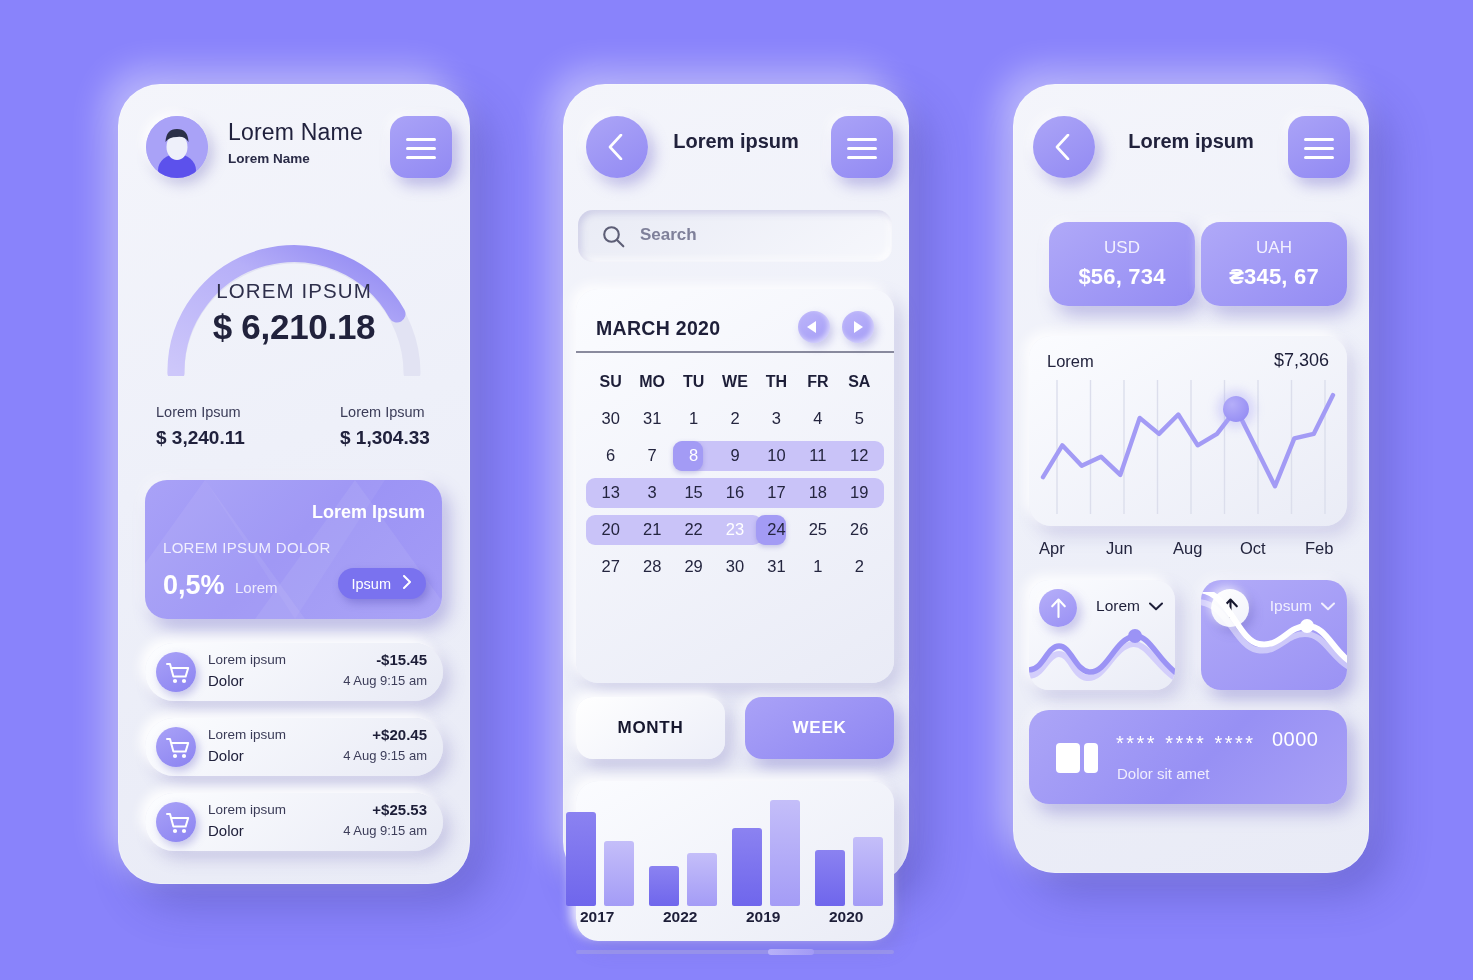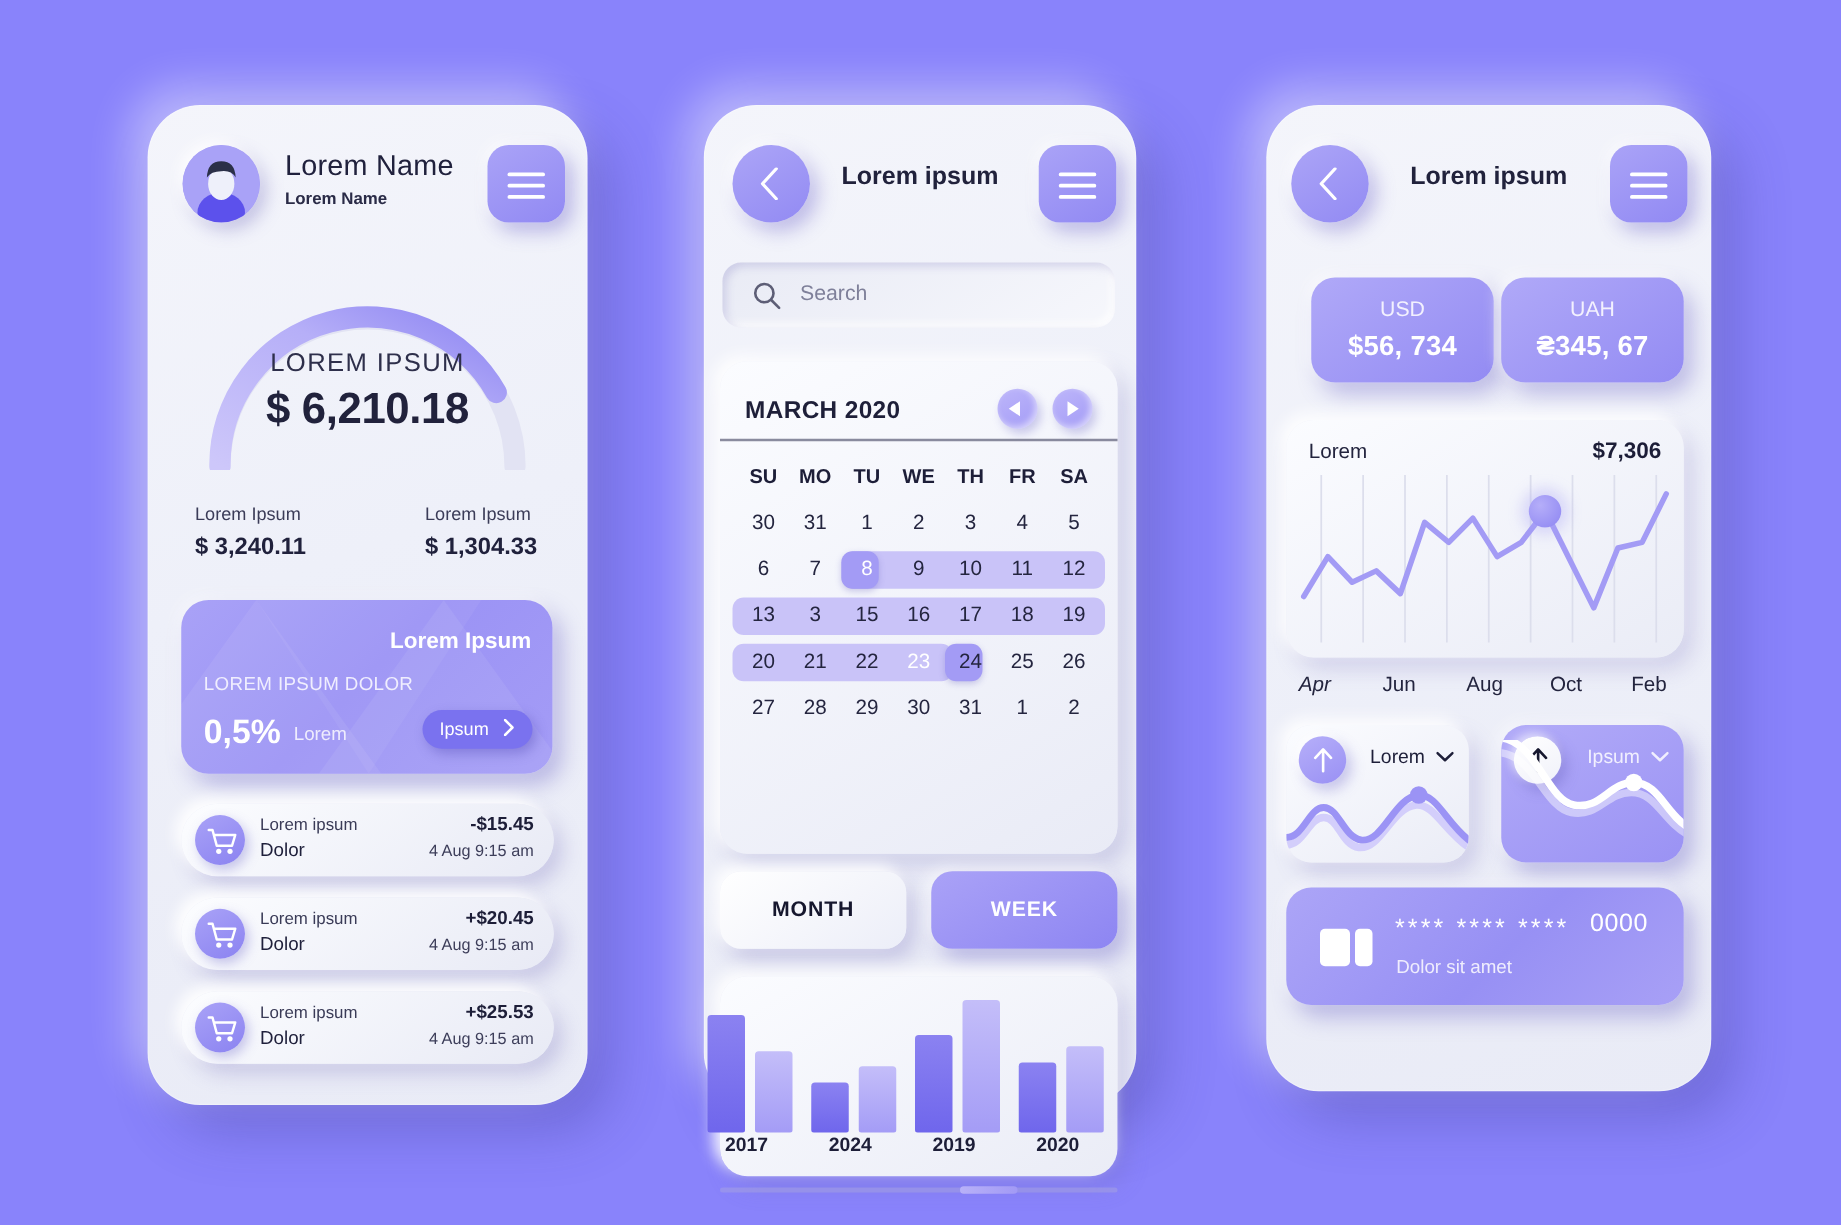--- a/index.html
+++ b/index.html
@@ -20,20 +20,21 @@
        -14px -14px 34px rgba(255,255,255,0.42),
         18px  20px 44px rgba(50,45,140,0.30),
         0 0 0 1px rgba(255,255,255,0.25) inset;
   }
   #phone1 { left:118px; top:84px;  width:352px; height:800px;padding-left:20px; }
   #phone2 { left:563px; top:84px;  width:346px; height:800px; }
   #phone3 { left:1013px;top:84px;  width:356px; height:789px; }
   .nm-inset {
     background:linear-gradient(145deg,#e9ebf5,#f6f7fc);
     box-shadow: inset 3px 3px 7px rgba(121,116,190,0.26), inset -3px -3px 7px rgba(255,255,255,0.95);
+    font-weight: bold;
   }
 
   
   .p1-header { position:absolute; left:28px; top:32px; width:300px; height:66px; }
   .avatar {
     position:absolute; left:0; top:0; width:62px; height:62px; border-radius:50%;
     background:linear-gradient(150deg,#b3acf8,#9b93f5);
     box-shadow:-4px -4px 10px rgba(255,255,255,0.85), 5px 6px 14px rgba(116,110,190,0.38);
     overflow:hidden;
   }
@@ -186,21 +187,21 @@
   .curcard .cc { position:absolute; left:0; top:16px; width:100%; text-align:center; font-size:17px; color:#f3f1fe;}
   .curcard .cv { position:absolute; left:0; top:42px; width:100%; text-align:center;
                  font-size:22px; font-weight:700; color:#fff; letter-spacing:.2px;}
 
   .linecard {
     position:absolute; left:16px; top:252px; width:318px; height:190px; border-radius:22px;
     background:linear-gradient(150deg,#fbfcff,#eaecf6);
     box-shadow:-5px -5px 12px rgba(255,255,255,0.9), 7px 9px 18px rgba(116,110,188,0.24);
   }
   .lc-label { position:absolute; left:18px; top:16px; font-size:16.5px; color:#23243e; }
-  .lc-value { position:absolute; right:18px; top:14px; font-size:18px; font-weight:700; color:#1c1d37;}
+  .lc-value { position:absolute; right:18px; top:14px; font-size:18px; font-weight:400; color:#1c1d37;}
   .lc-plot  { position:absolute; left:0; top:38px; width:318px; height:146px;}
   .lc-dot {
     position:absolute; width:26px; height:26px; border-radius:50%;
     background:radial-gradient(circle at 35% 32%, #b5aef9, #8d85f2);
     box-shadow:0 0 10px 6px rgba(170,162,246,0.35);
   }
   .lc-axis { position:absolute; left:0; top:455px; width:318px; height:24px;}
   .lc-axis span { position:absolute; font-size:16.5px; color:#23243e; }
 
   .minicard { position:absolute; top:496px; width:146px; height:110px; border-radius:20px; overflow:hidden;}
@@ -466,21 +467,21 @@
             <div class="bar d" style="height: 77.6833px;"></div>
             <div class="bar l" style="height: 106.2px;"></div>
           </div>
           <div class="bargroup" style="left: 239px;">
             <div class="bar d" style="height: 56.05px;"></div>
             <div class="bar l" style="height: 68.8333px;"></div>
           </div>
         </div>
       <div class="barlabels" id="barlabels">
           <span style="left: 4px;">2017</span>
-          <span style="left: 87px;">2024</span>
+          <span style="left: 87px;">2022</span>
           <span style="left: 170px;">2019</span>
           <span style="left: 253px;">2020</span>
         </div>
     </div>
     <div class="scrollhint">
         <i></i>
       </div>
   </div>
 
   <div class="phone" id="phone3">
@@ -518,21 +519,21 @@
             <line x1="195.5" x2="195.5" y1="6" y2="140" stroke="#dcdeec" stroke-width="1.4"></line>
             <line x1="229" x2="229" y1="6" y2="140" stroke="#dcdeec" stroke-width="1.4"></line>
             <line x1="262.5" x2="262.5" y1="6" y2="140" stroke="#dcdeec" stroke-width="1.4"></line>
             <line x1="296" x2="296" y1="6" y2="140" stroke="#dcdeec" stroke-width="1.4"></line>
             <path d="M 14.0 103.2 L 33.3 71.3 L 52.7 91.8 L 72.0 82.7 L 91.3 100.9 L 110.7 43.9 L 130.0 59.9 L 149.3 40.5 L 168.7 71.3 L 188.0 59.9 L 207.3 34.8 L 226.7 73.6 L 246.0 112.3 L 265.3 64.4 L 284.7 59.9 L 304.0 21.1" fill="none" stroke="#a39bf5" stroke-width="4.4" stroke-linejoin="round" stroke-linecap="round"></path>
           </svg>
         <div class="lc-dot" id="lcDot" style="left: 194.333px; top: 21.8px;"></div>
       </div>
     </div>
     <div class="lc-axis" id="lcAxis">
-        <span style="left: 26px; font-style: italic;">Apr</span>
+        <span style="left: 26px;">Apr</span>
         <span style="left: 93px;">Jun</span>
         <span style="left: 160px;">Aug</span>
         <span style="left: 227px;">Oct</span>
         <span style="left: 292px;">Feb</span>
       </div>
 
     <div class="minicard" id="mini-left">
       <div class="mini-arrow">
         <svg width="19" height="22" viewBox="0 0 19 22">
           <path d="M9.5 20 L9.5 3 M3.2 9.3 L9.5 2.5 L15.8 9.3" fill="none" stroke="#fff" stroke-width="2.1" stroke-linecap="round" stroke-linejoin="round"></path>

